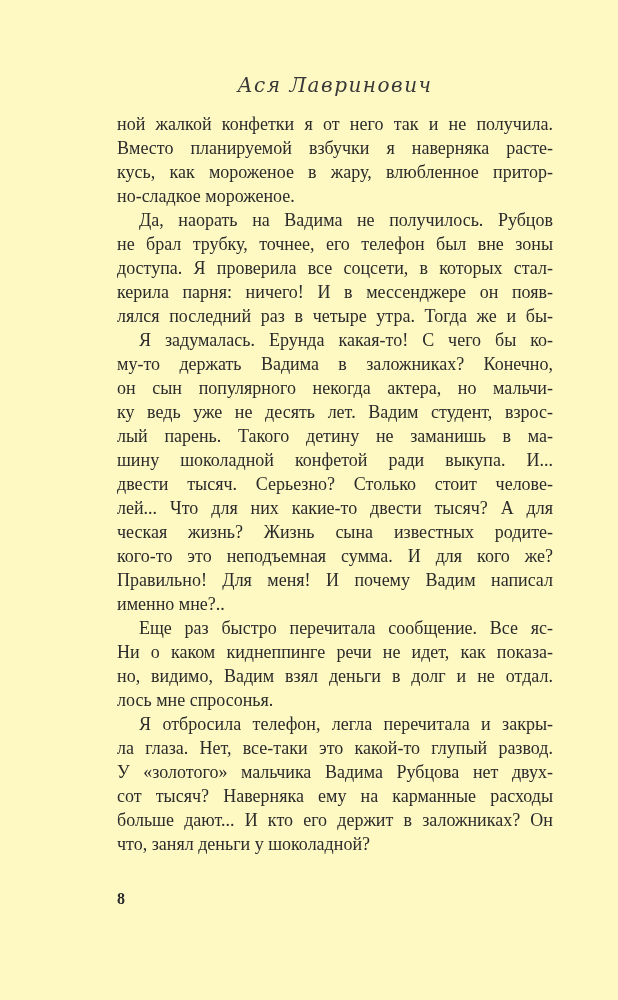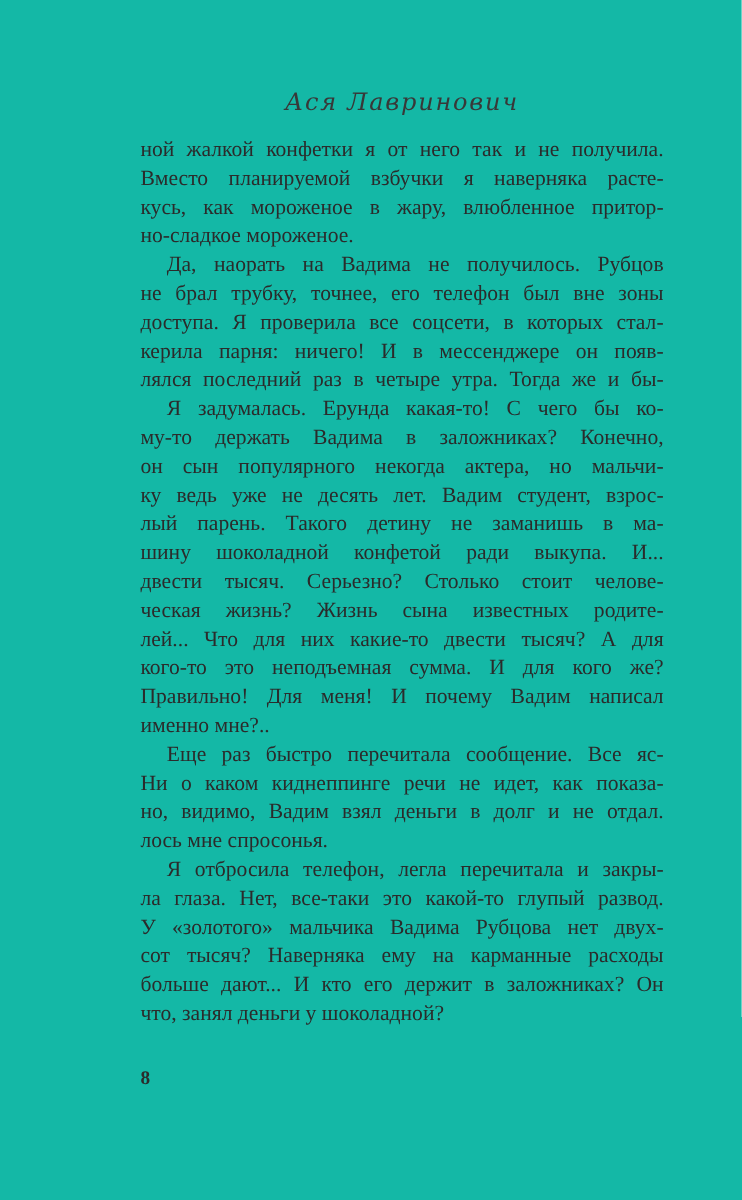--- a/index.html
+++ b/index.html
@@ -56,21 +56,21 @@
     left: 117px;
     font-size: 16px;
     line-height: 20px;
     font-weight: bold;
     color: #2b2b2b;
   }
 </style>
 </head>
 <body>
 
-<div class="page" style="background: #14b8a6; color: rgb(43, 43, 43);">
+<div class="page" style="background: #fef9c3; color: rgb(43, 43, 43);">
   <div class="running-header">Ася Лавринович</div>
 
   <div class="text-block">
       <div class="paragraph">
         <div class="line">ной жалкой конфетки я от него так и не получила.</div>
         <div class="line">Вместо планируемой взбучки я наверняка расте-</div>
         <div class="line">кусь, как мороженое в жару, влюбленное притор-</div>
         <div class="line last">но-сладкое мороженое.</div>
       </div>
       <div class="paragraph">
@@ -81,22 +81,22 @@
         <div class="line">лялся последний раз в четыре утра. Тогда же и бы-</div>
       </div>
       <div class="paragraph">
         <div class="line indent">Я задумалась. Ерунда какая-то! С чего бы ко-</div>
         <div class="line">му-то держать Вадима в заложниках? Конечно,</div>
         <div class="line">он сын популярного некогда актера, но мальчи-</div>
         <div class="line">ку ведь уже не десять лет. Вадим студент, взрос-</div>
         <div class="line">лый парень. Такого детину не заманишь в ма-</div>
         <div class="line">шину шоколадной конфетой ради выкупа. И...</div>
         <div class="line">двести тысяч. Серьезно? Столько стоит челове-</div>
+        <div class="line">лей... Что для них какие-то двести тысяч? А для</div>
         <div class="line">ческая жизнь? Жизнь сына известных родите-</div>
-        <div class="line">лей... Что для них какие-то двести тысяч? А для</div>
         <div class="line">кого-то это неподъемная сумма. И для кого же?</div>
         <div class="line">Правильно! Для меня! И почему Вадим написал</div>
         <div class="line last">именно мне?..</div>
       </div>
       <div class="paragraph">
         <div class="line indent">Еще раз быстро перечитала сообщение. Все яс-</div>
         <div class="line">Ни о каком киднеппинге речи не идет, как показа-</div>
         <div class="line">но, видимо, Вадим взял деньги в долг и не отдал.</div>
         <div class="line last">лось мне спросонья.</div>
       </div>

